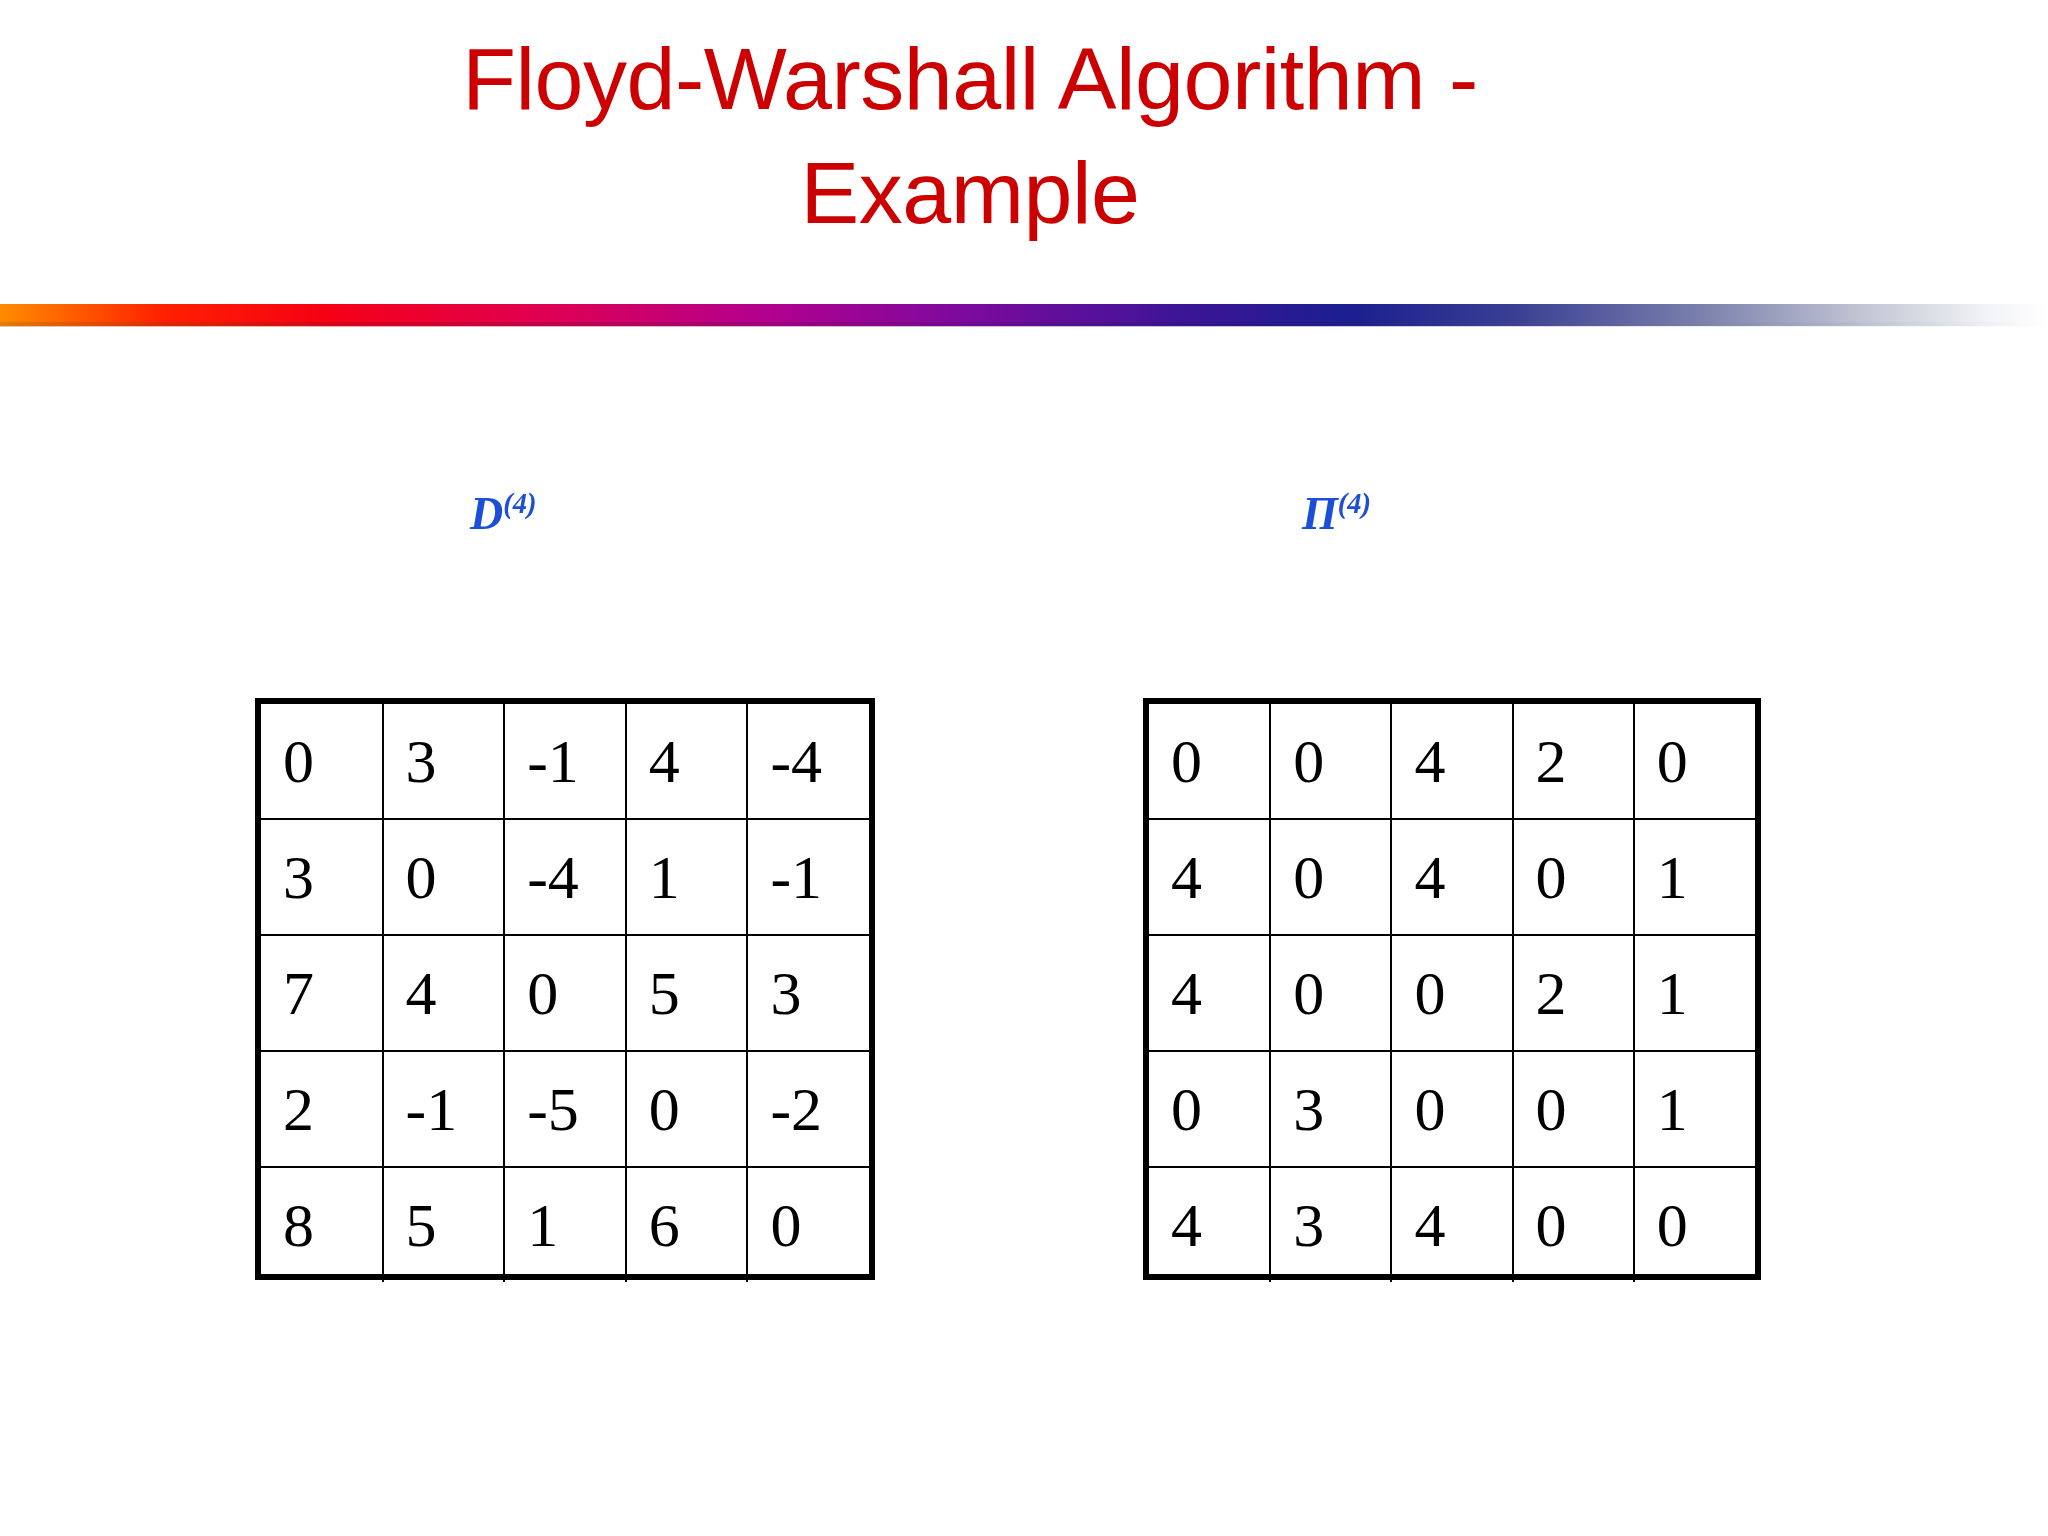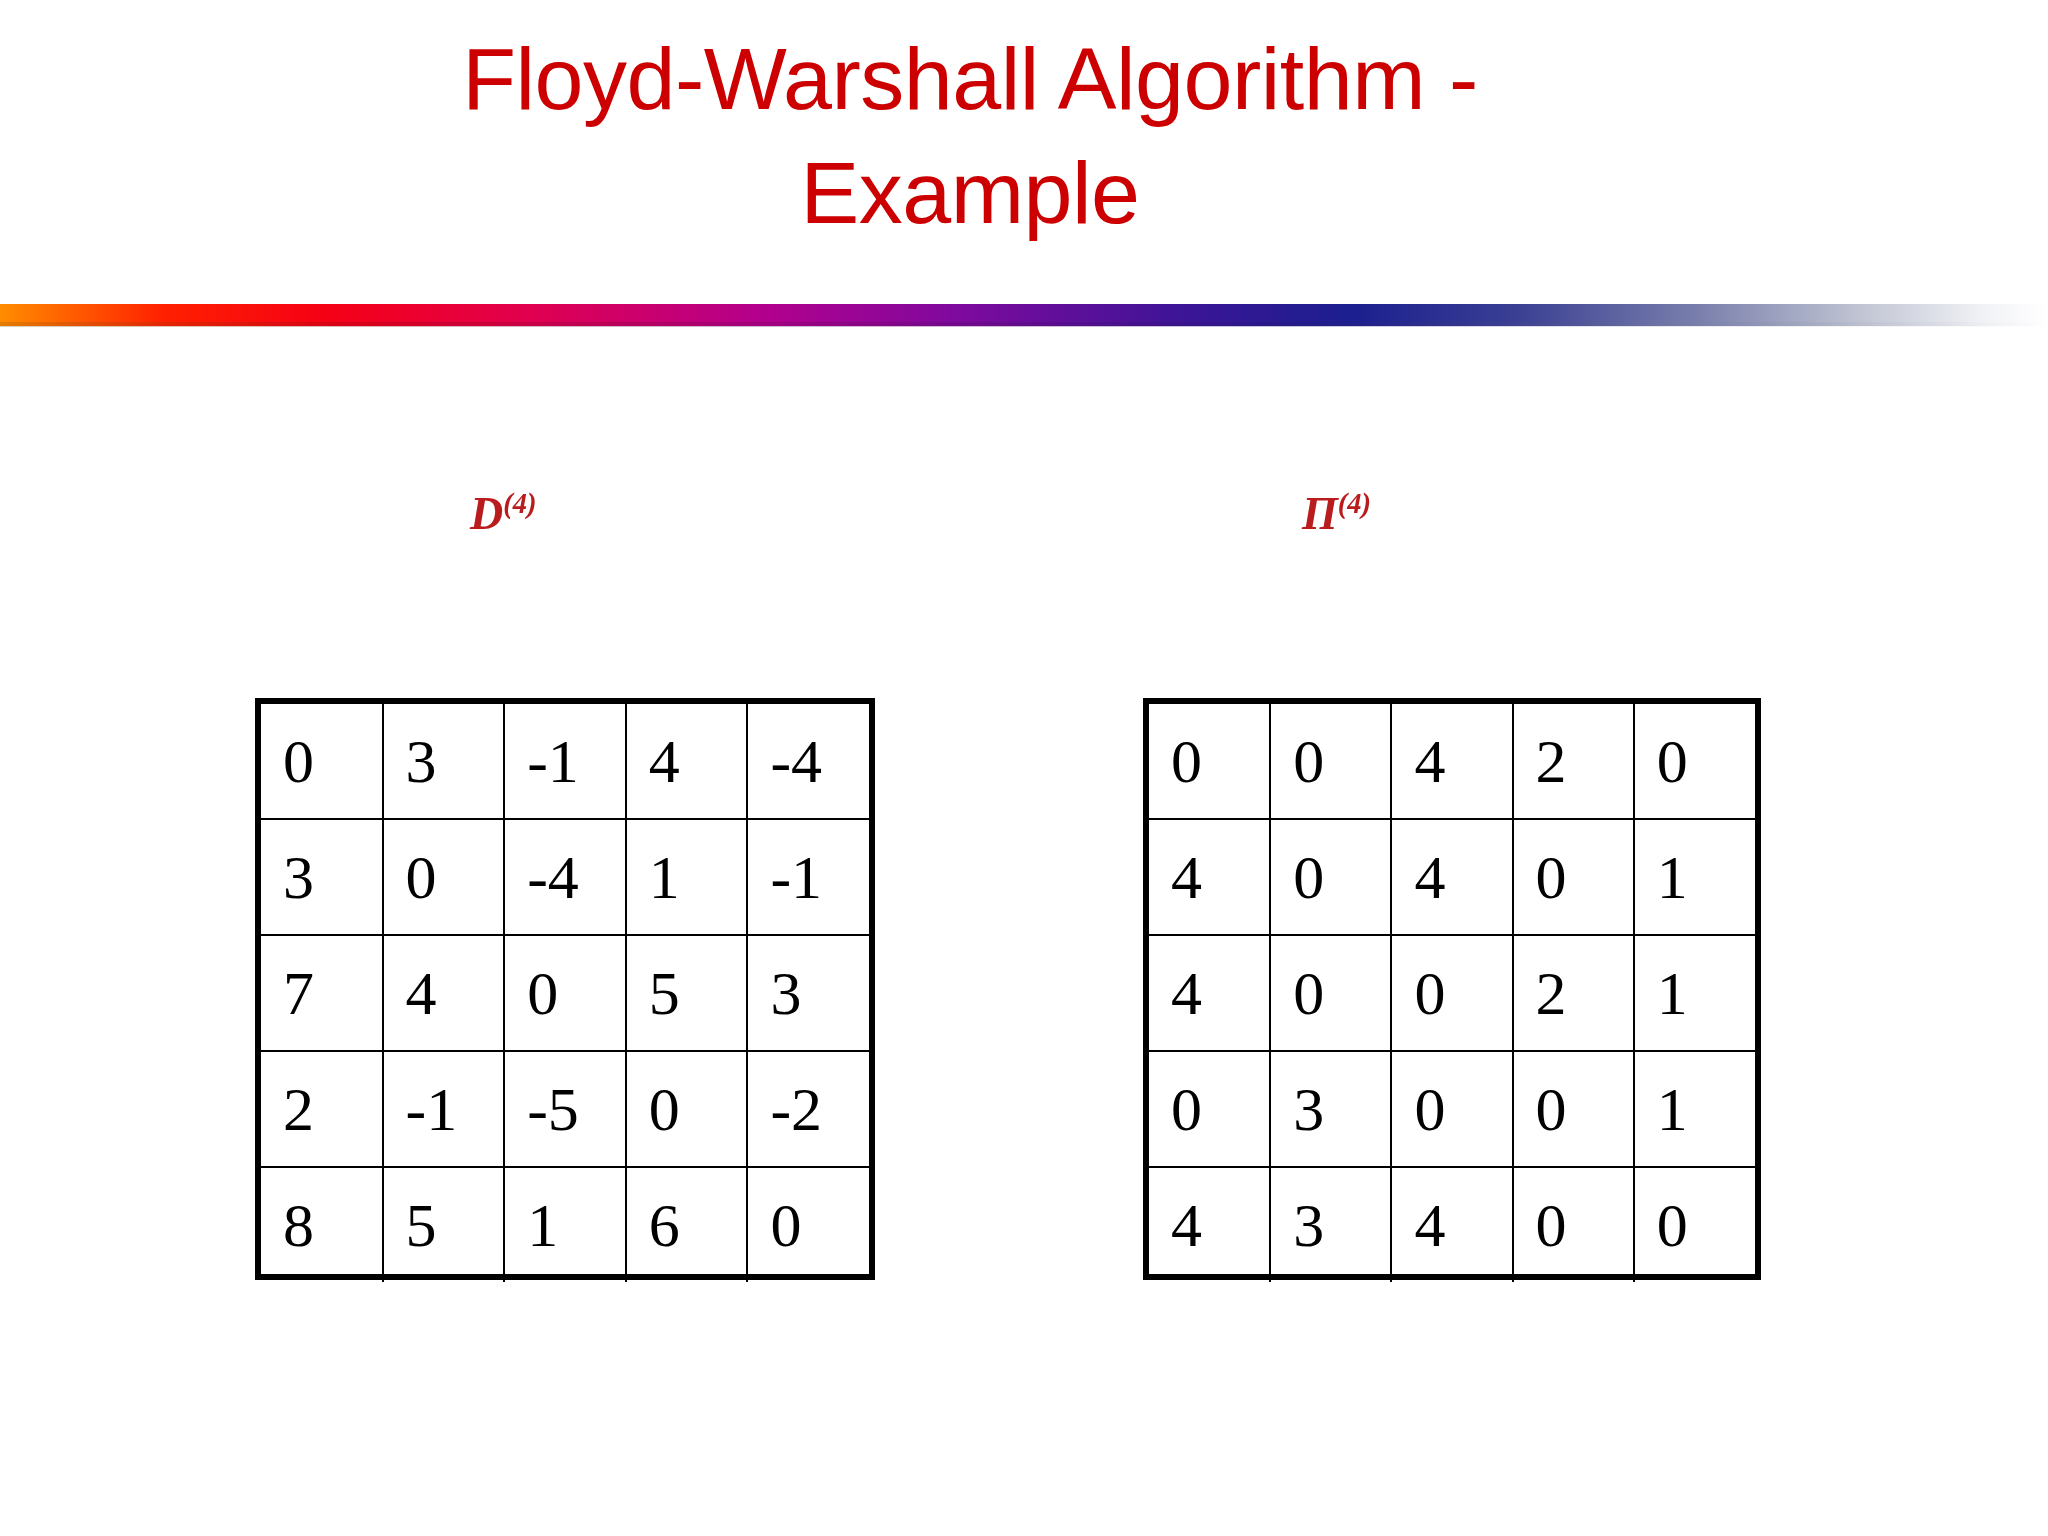--- a/index.html
+++ b/index.html
@@ -72,21 +72,21 @@
         rgba(255,255,255,0) 100%);
   }
 
   
   .matrix-label {
     position: absolute;
     font-family: "Liberation Serif", "DejaVu Serif", serif;
     font-style: italic;
     font-weight: 700;
     font-size: 46px;
-    color: #b91c1c;
+    color: #1d4ed8;
     white-space: nowrap;
     line-height: 1;
   }
   .matrix-label .sup {
     font-size: 0.62em;
     vertical-align: super;
     font-style: italic;
     font-weight: 700;
   }
   #label-d  { left: 470px;  top: 490px; }

